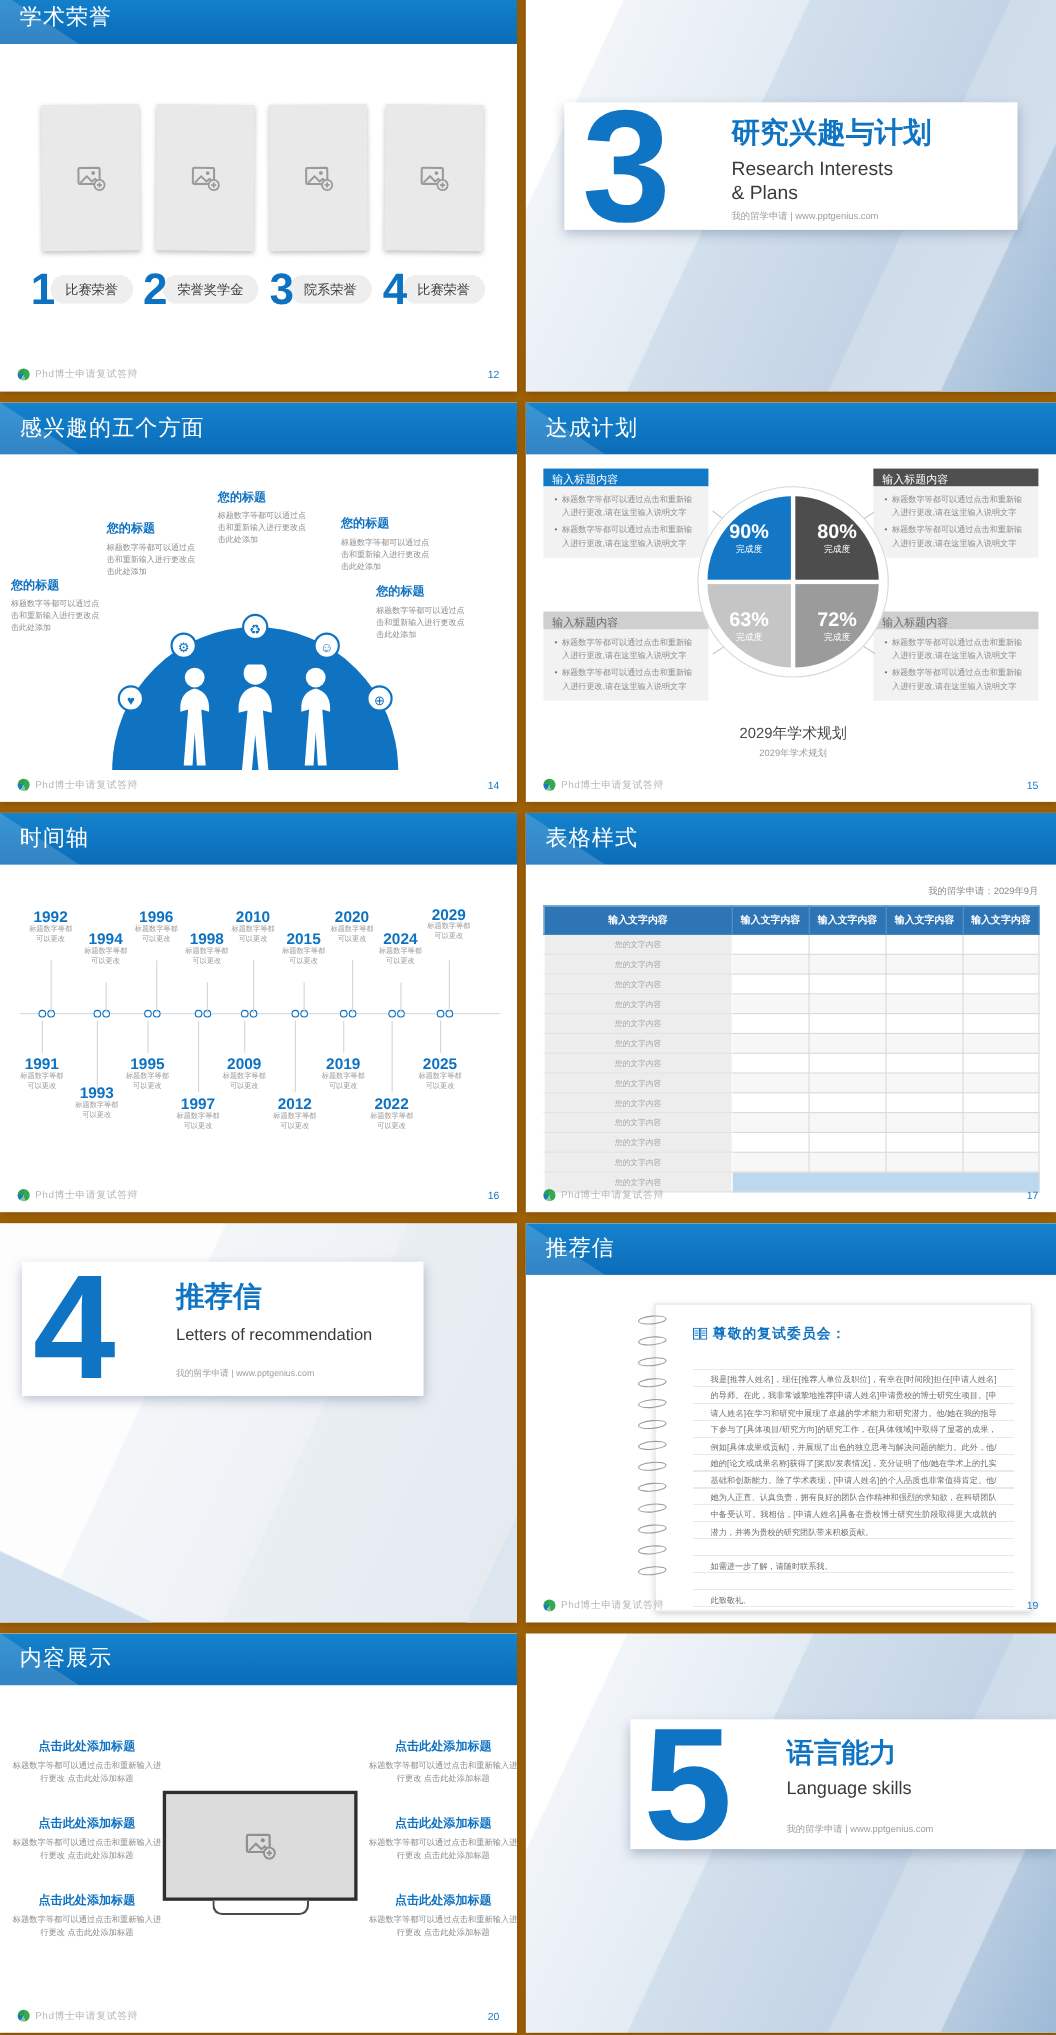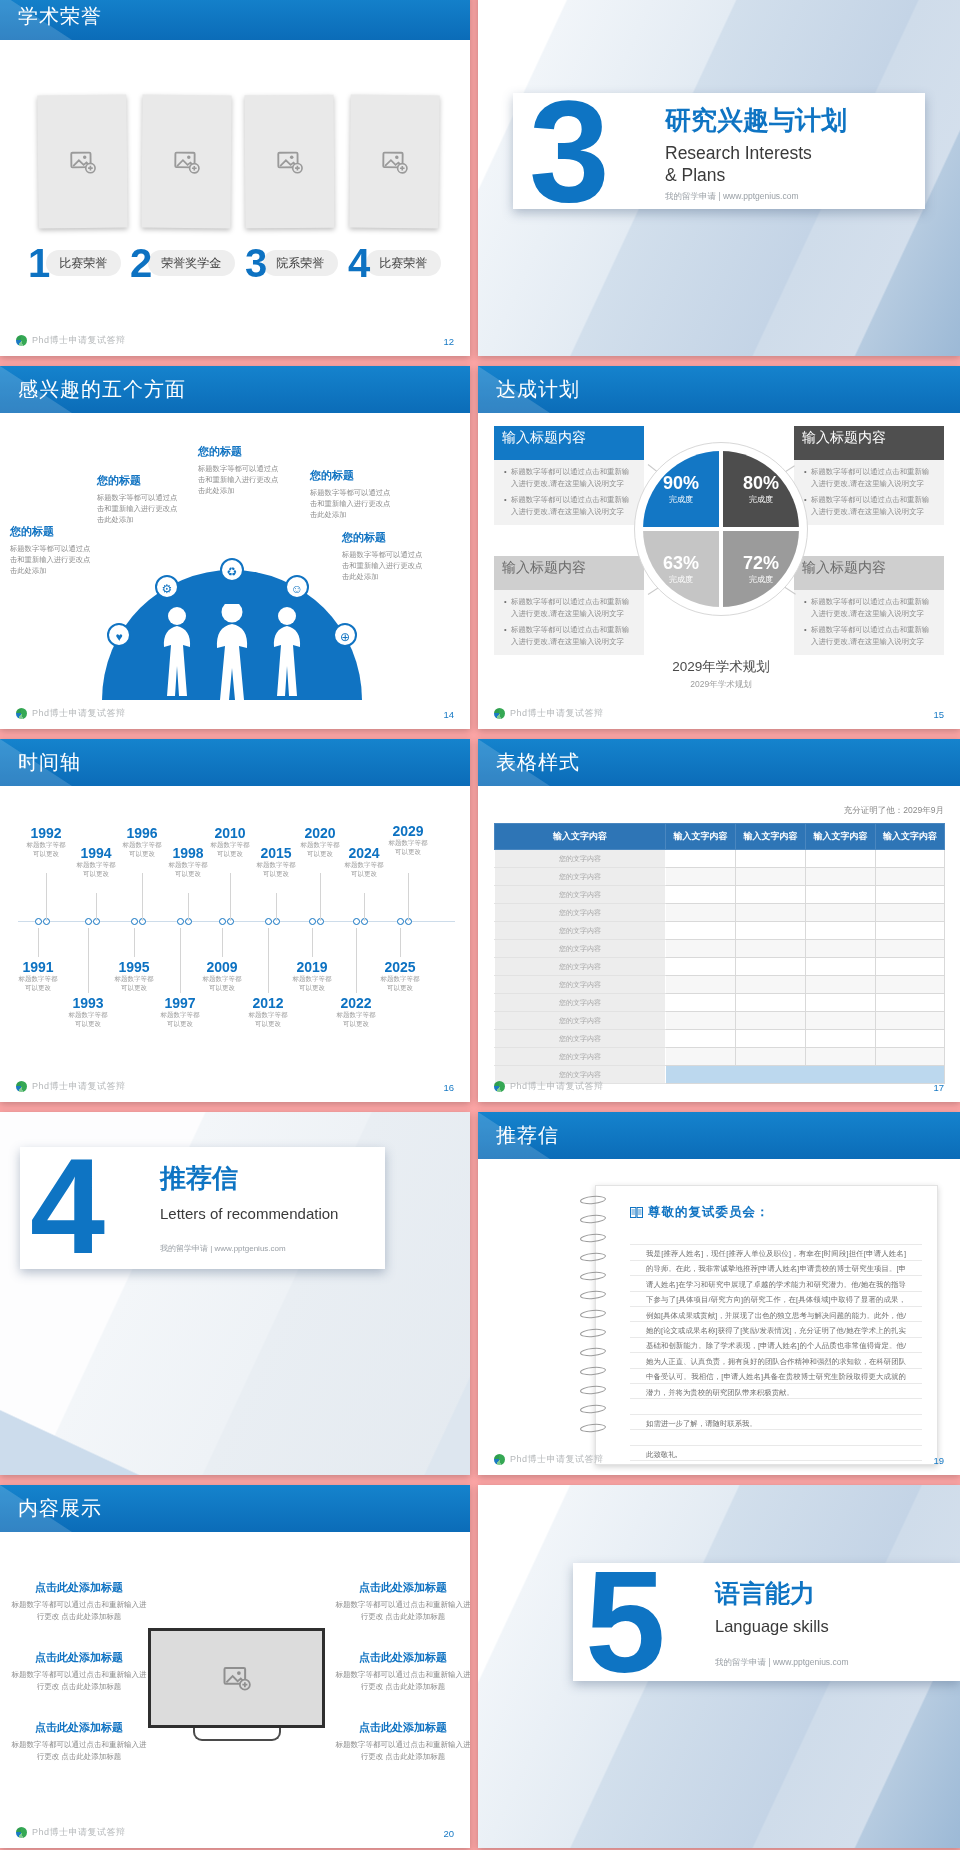--- a/index.html
+++ b/index.html
@@ -1,16 +1,16 @@
 <!DOCTYPE html>
 <html><head>
 <meta charset="utf-8">
 <style>
   html,body{margin:0;padding:0;background:#f2f3f4;font-family:"Liberation Sans","DejaVu Sans",sans-serif;}
-  #canvas{position:relative;width:960px;height:1850px;overflow:hidden;background:#fca5a5;}
+  #canvas{position:relative;width:960px;height:1850px;overflow:hidden;background:#a16207;}
   .slide{position:absolute;background:#fff;box-shadow:0 2px 7px rgba(0,0,0,.22);overflow:hidden;}
   
   .bar{position:absolute;left:0;top:0;right:0;height:47px;background:linear-gradient(180deg,#1583cd,#0b6cb8);}
   .bar::after{content:"";position:absolute;left:0;bottom:0;width:0;height:0;border-left:72px solid rgba(255,255,255,.16);border-top:47px solid transparent;}
   .bar-title{position:absolute;left:18px;top:0;height:47px;line-height:47px;color:#fff;font-size:20px;letter-spacing:1px;z-index:2;}
   
   .pfoot{position:absolute;left:16px;bottom:9px;display:flex;align-items:center;gap:5px;}
   .logo{width:11px;height:11px;border-radius:50%;background:conic-gradient(#35a854 0 45%,#7ec98f 45% 60%,#1a7ac2 60% 78%,#2e9e4f 78%);display:inline-block;}
   .brand{font-size:9px;color:#b5b8ba;letter-spacing:.5px;}
   .pnum{position:absolute;right:16px;bottom:9px;font-size:9.5px;color:#1779c4;}
@@ -28,21 +28,21 @@
   .hon-num{font-size:40px;font-weight:700;color:#0d72c2;z-index:2;line-height:40px;}
   .hon-pill{height:26px;line-height:26px;border-radius:13px;background:#eeeeee;color:#3c3c3c;font-size:12px;padding:0 14px 0 13px;margin-left:-4px;}
   
   .yb-title{font-size:11px;font-weight:700;color:#1073c2;margin-bottom:4px;font-family:Liberation Serif, serif;}
   .yb-body{font-size:7.3px;line-height:11px;color:#8d8d8d;}
   .tblock{position:absolute;width:82px;}
   .dome{position:absolute;left:102px;top:204px;width:260px;height:130px;border-radius:130px 130px 0 0;background:#1073c2;}
   .arc-ic{position:absolute;width:24px;height:24px;border-radius:50%;background:#fff;border:2px solid #1073c2;color:#1073c2;font-size:12px;line-height:24px;text-align:center;box-sizing:border-box;}
   
   .pbox{position:absolute;width:150px;background:#f2f2f2;}
-  .pbox-h{height:34px;line-height:22px;font-size:14px;padding-left:8px;color:#fff;}
+  .pbox-h{height:16px;line-height:22px;font-size:10px;padding-left:8px;color:#fff;}
   .pbox ul{margin:6px 4px 8px 2px;padding:0 4px 0 8px;}
   .pbox li{list-style:none;font-size:7.4px;line-height:11.5px;color:#8d8d8d;margin-bottom:5px;position:relative;padding-left:7px;}
   .pbox li::before{content:"\2022";position:absolute;left:0;top:0;color:#6f6f6f;}
   .ring{position:absolute;left:156px;top:76px;width:172px;height:172px;border:1px solid #d8d8d8;border-radius:50%;background:#fff;}
   .quad-wrap{position:absolute;left:165px;top:85px;width:156px;height:156px;border-radius:50%;overflow:hidden;display:grid;grid-template-rows:76px 76px;grid-template-columns:76px 76px;gap:4px;background:#fff;}
   .quad{display:flex;flex-direction:column;align-items:center;justify-content:center;color:#fff;}
   .quad .pct{font-size:18px;font-weight:700;line-height:18px;}
   .quad .pl{font-size:8px;margin-top:2px;}
   .conn{position:absolute;height:1px;background:#c9c9c9;transform-origin:left center;}
   
@@ -372,21 +372,21 @@
         </div>
       </div>
 
     <div class="yr" style="left:3px;top:220px;">
         <div class="yr-num">1991</div>
         <div class="yr-note">
           <span>标题数字等都</span>
           <span>可以更改</span>
         </div>
       </div>
-    <div class="yr" style="left:53px;top:256px;">
+    <div class="yr" style="left:53px;top:246px;">
         <div class="yr-num">1993</div>
         <div class="yr-note">
           <span>标题数字等都</span>
           <span>可以更改</span>
         </div>
       </div>
     <div class="yr" style="left:99px;top:220px;">
         <div class="yr-num">1995</div>
         <div class="yr-note">
           <span>标题数字等都</span>
@@ -439,21 +439,21 @@
       <span class="logo"></span>
       <span class="brand">Phd博士申请复试答辩</span>
     </div>
     <div class="pnum">16</div>
   </div>
 
   <div class="slide" style="left:478px;top:739px;width:482px;height:363px;">
     <div class="bar">
       <div class="bar-title">表格样式</div>
     </div>
-    <div class="stat">充分证明了他：2029年9月</div>
+    <div class="stat">我的留学申请：2029年9月</div>
     <table class="tbl">
       <colgroup>
           <col style="width:171px">
           <col style="width:70px">
           <col style="width:70px">
           <col style="width:70px">
           <col style="width:69px">
         </colgroup>
       <thead>
         <tr>

